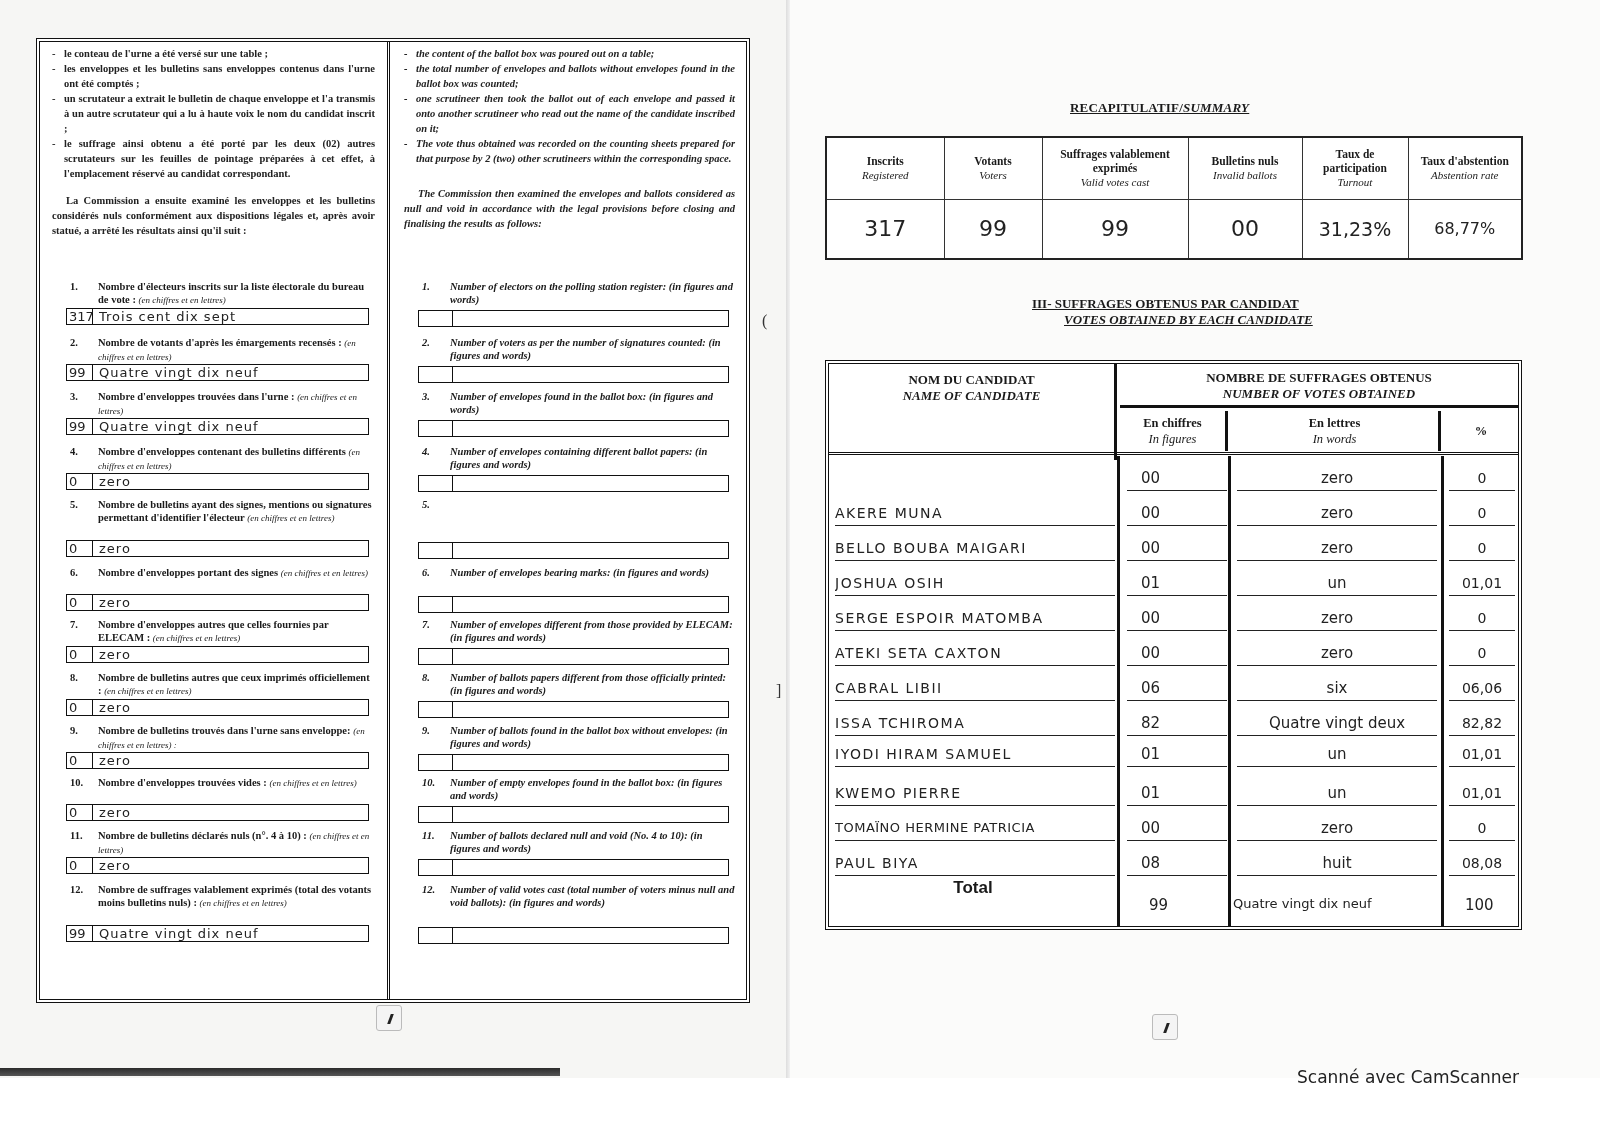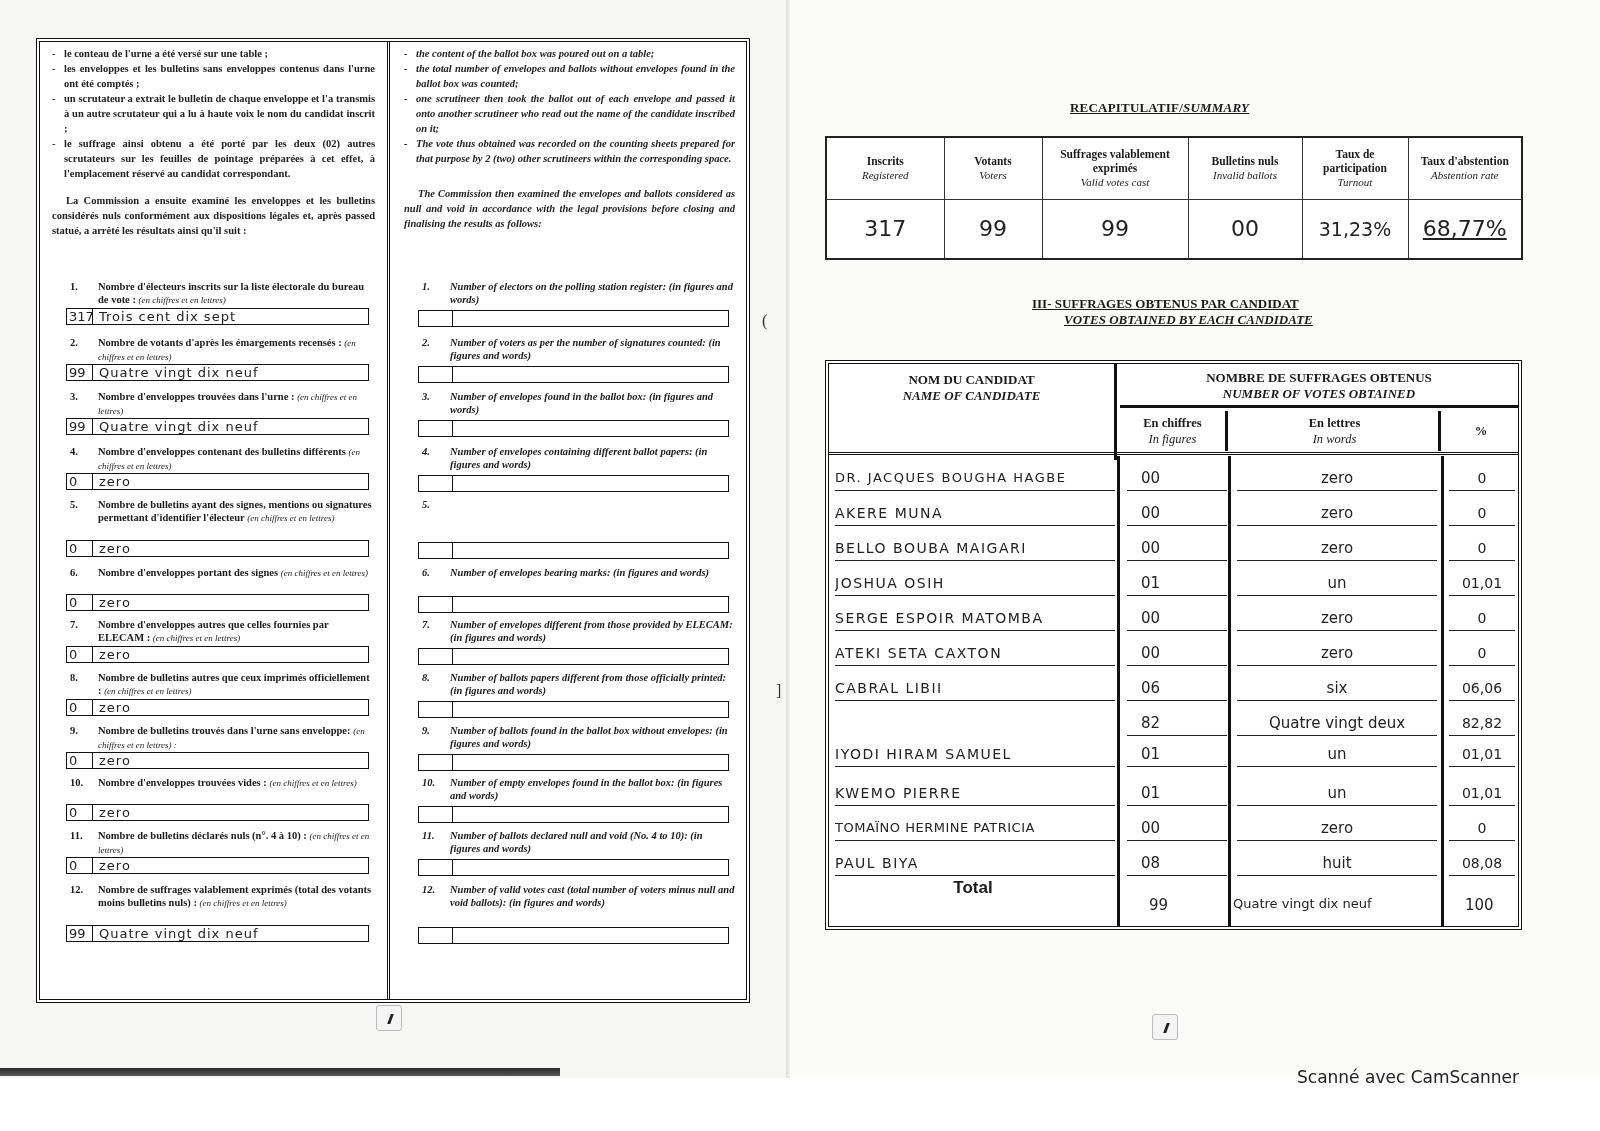--- a/index.html
+++ b/index.html
@@ -99,21 +99,21 @@
           <span>les enveloppes et les bulletins sans enveloppes contenus dans l'urne ont été comptés ;</span>
         </div>
       <div class="bullet">
           <span class="dot">-</span>
           <span>un scrutateur a extrait le bulletin de chaque enveloppe et l'a transmis à un autre scrutateur qui a lu à haute voix le nom du candidat inscrit ;</span>
         </div>
       <div class="bullet">
           <span class="dot">-</span>
           <span>le suffrage ainsi obtenu a été porté par les deux (02) autres scrutateurs sur les feuilles de pointage préparées à cet effet, à l'emplacement réservé au candidat correspondant.</span>
         </div>
-      <div class="para">La Commission a ensuite examiné les enveloppes et les bulletins considérés nuls conformément aux dispositions légales et, après passed statué, a arrêté les résultats ainsi qu'il suit :</div>
+      <div class="para">La Commission a ensuite examiné les enveloppes et les bulletins considérés nuls conformément aux dispositions légales et, après avoir statué, a arrêté les résultats ainsi qu'il suit :</div>
     </div>
 
     <div class="q-list" style="top:238px;">
       <div class="q-item" style="top:0px;">
         <div class="q-label">
             <span class="num">1.</span>
             <span><span>Nombre d'électeurs inscrits sur la liste électorale du bureau de vote :</span> <span class="hint">(en chiffres et en lettres)</span></span>
           </div>
         <div class="answer-box" style="top:28px;">
             <span class="fig">317</span>
@@ -395,21 +395,21 @@
     <th style="width:114px;text-align:center;"><span>Bulletins nuls</span><span class="en">Invalid ballots</span></th>
     <th style="width:106px;"><span>Taux de participation</span><span class="en">Turnout</span></th>
     <th><span>Taux d'abstention</span><span class="en">Abstention rate</span></th>
   </tr>
   <tr>
     <td>317</td>
     <td>99</td>
     <td>99</td>
     <td>00</td>
     <td style="font-size:19px;">31,23%</td>
-    <td style="font-size:22px;text-decoration:underline;">68,77%</td>
+    <td style="font-size:16px;">68,77%</td>
   </tr>
 </tbody>
   </table>
 
 <div class="sec3-title">
   <span class="l1">III- SUFFRAGES OBTENUS PAR CANDIDAT</span>
   <span class="l2">VOTES OBTAINED BY EACH CANDIDATE</span>
 </div>
 
 <div class="votes-frame">
@@ -424,21 +424,20 @@
   <div class="sub-head sh-fig"><span>En chiffres</span><span class="en">In figures</span></div>
   <div class="sub-head sh-words"><span>En lettres</span><span class="en">In words</span></div>
   <div class="sub-head sh-pct" style="padding-top:12px;">%</div>
   <div class="head-sep"></div>
   <div class="vsep" style="left:288px;"></div>
   <div class="vsep" style="left:399px;"></div>
   <div class="vsep" style="left:612px;"></div>
 
   <div class="cand-rows">
     <div class="cand-row" style="top:0px;">
-      <div class="cell c-name" style="font-size:13px;">DR. JACQUES BOUGHA HAGBE</div>
       <div class="cell c-fig">00</div>
       <div class="cell c-words">zero</div>
       <div class="cell c-pct">0</div>
     </div>
     <div class="cand-row" style="top:35px;">
       <div class="cell c-name">AKERE MUNA</div>
       <div class="cell c-fig">00</div>
       <div class="cell c-words">zero</div>
       <div class="cell c-pct">0</div>
     </div>
@@ -466,20 +465,21 @@
       <div class="cell c-words">zero</div>
       <div class="cell c-pct">0</div>
     </div>
     <div class="cand-row" style="top:210px;">
       <div class="cell c-name">CABRAL LIBII</div>
       <div class="cell c-fig">06</div>
       <div class="cell c-words">six</div>
       <div class="cell c-pct">06,06</div>
     </div>
     <div class="cand-row" style="top:245px;">
+      <div class="cell c-name">ISSA TCHIROMA</div>
       <div class="cell c-fig">82</div>
       <div class="cell c-words">Quatre vingt deux</div>
       <div class="cell c-pct">82,82</div>
     </div>
     <div class="cand-row" style="top:276px;">
       <div class="cell c-name">IYODI HIRAM SAMUEL</div>
       <div class="cell c-fig">01</div>
       <div class="cell c-words">un</div>
       <div class="cell c-pct">01,01</div>
     </div>

